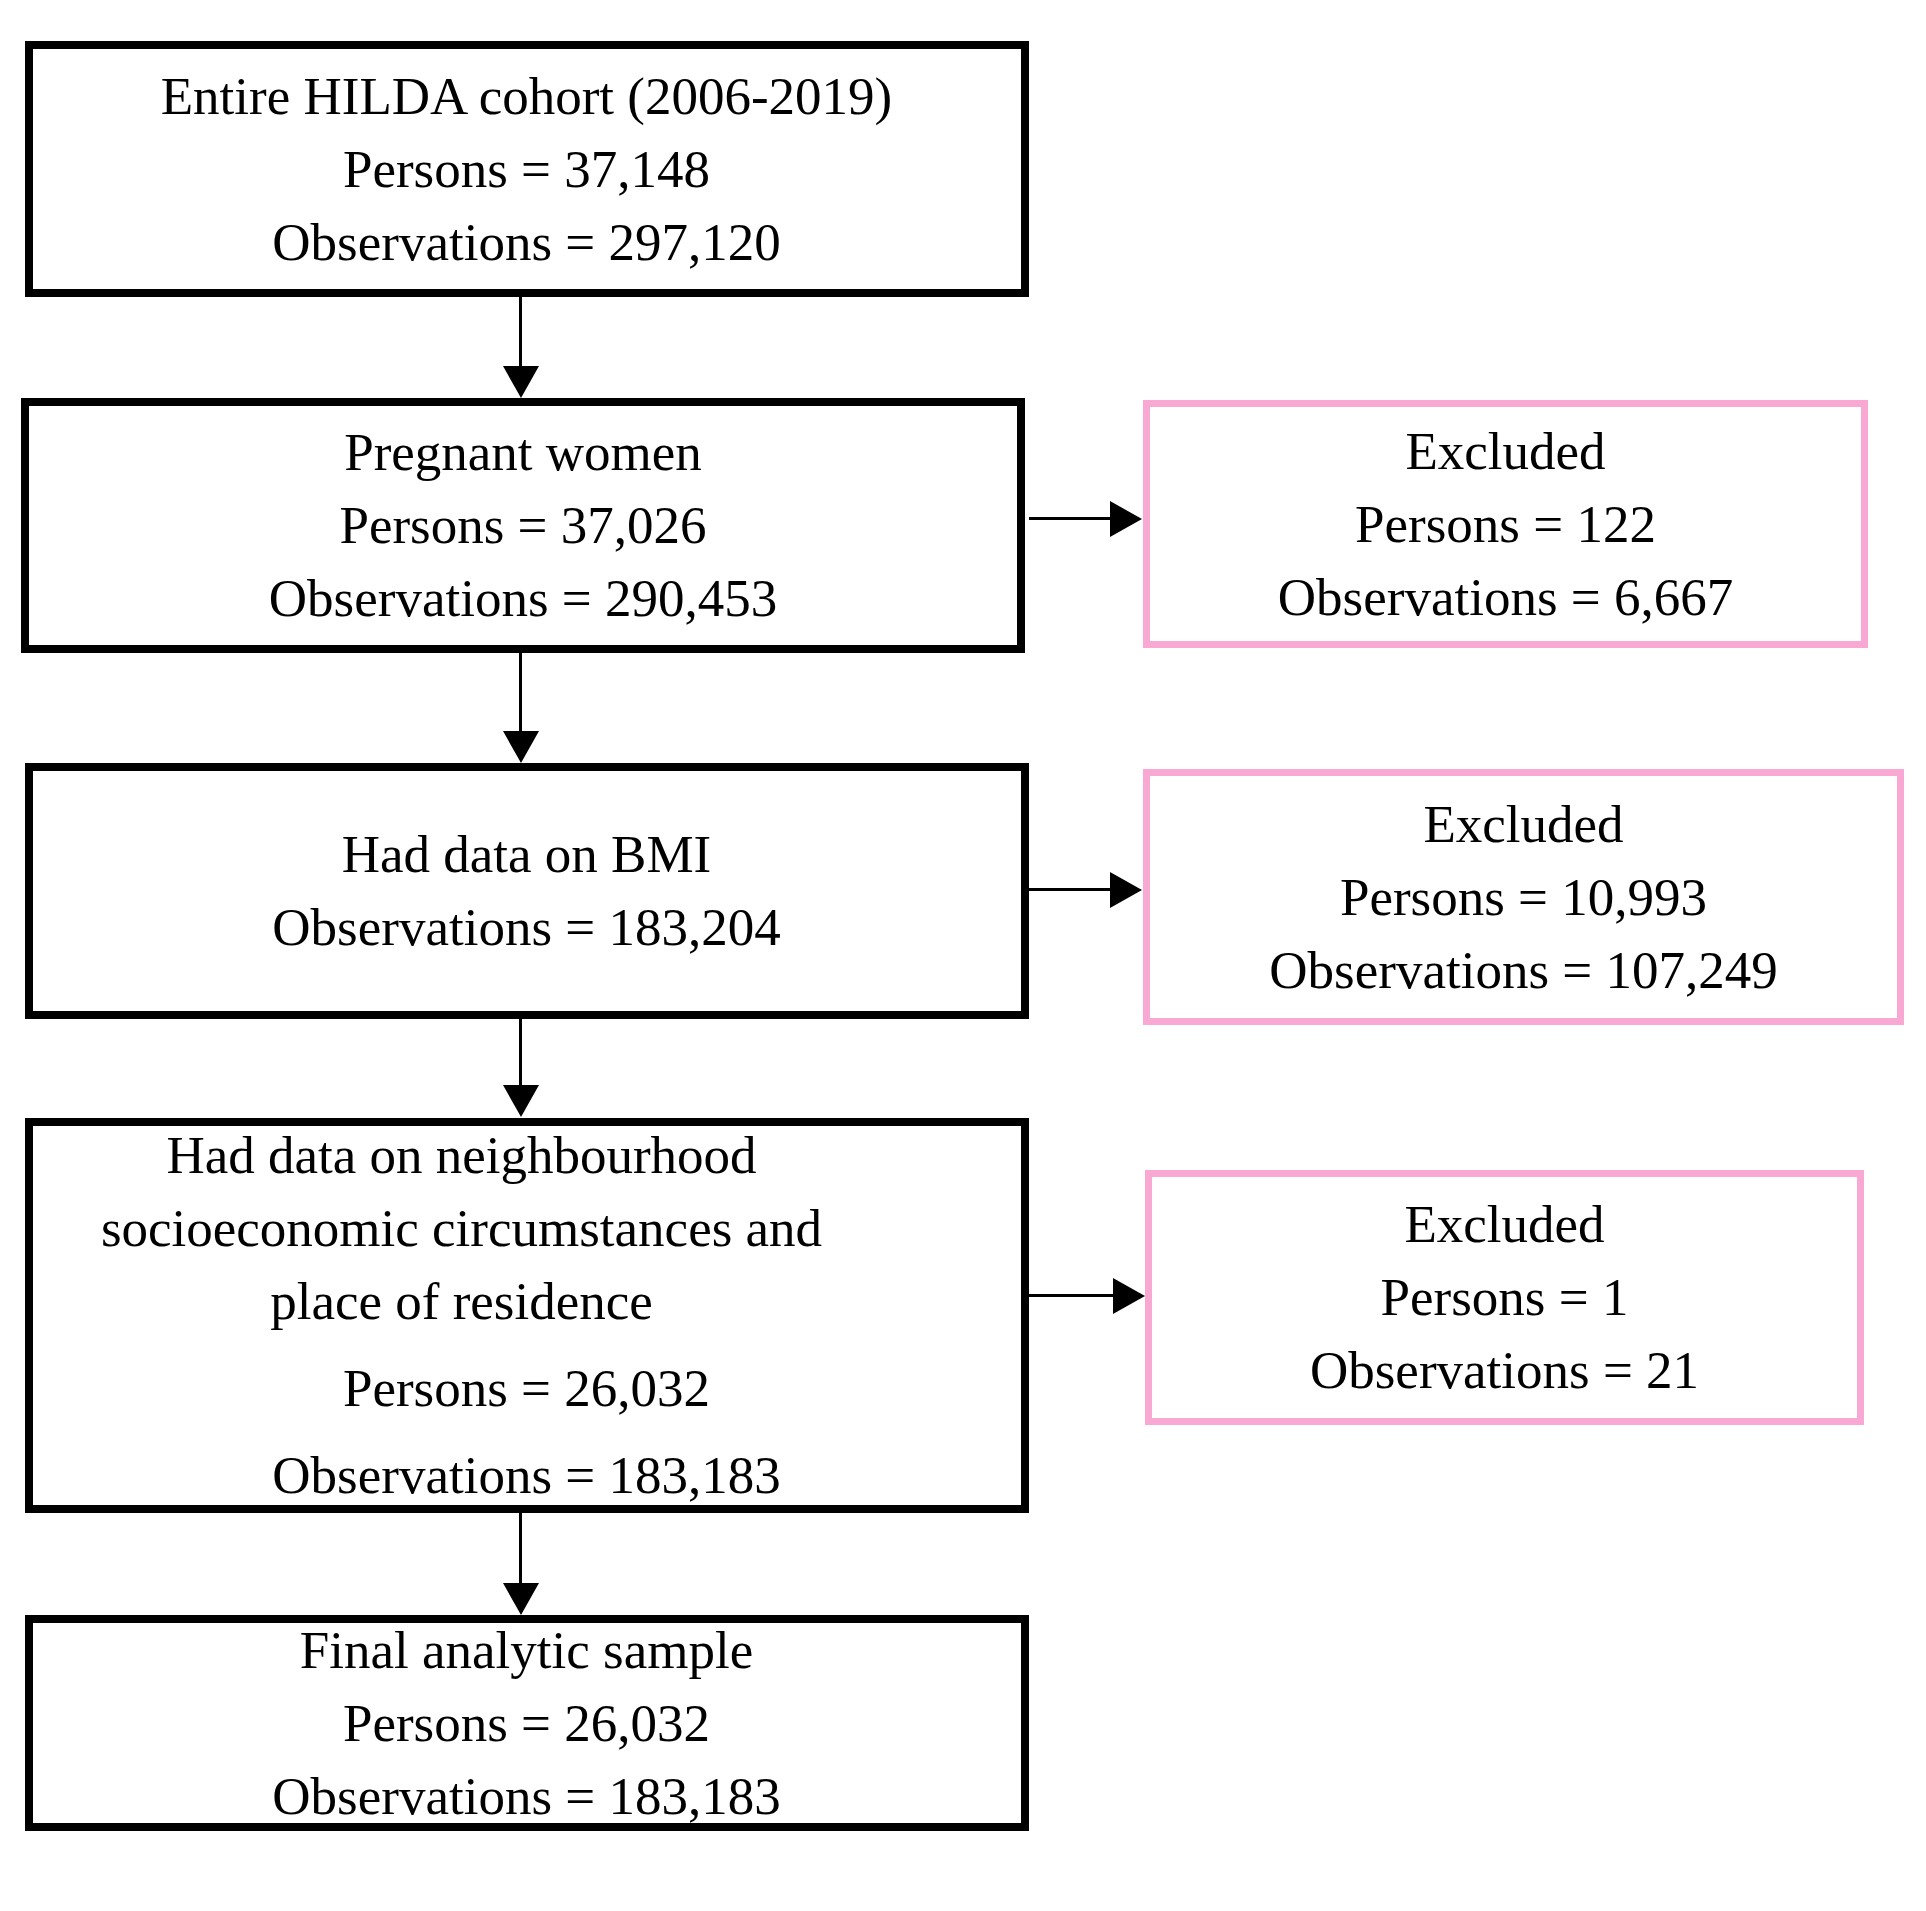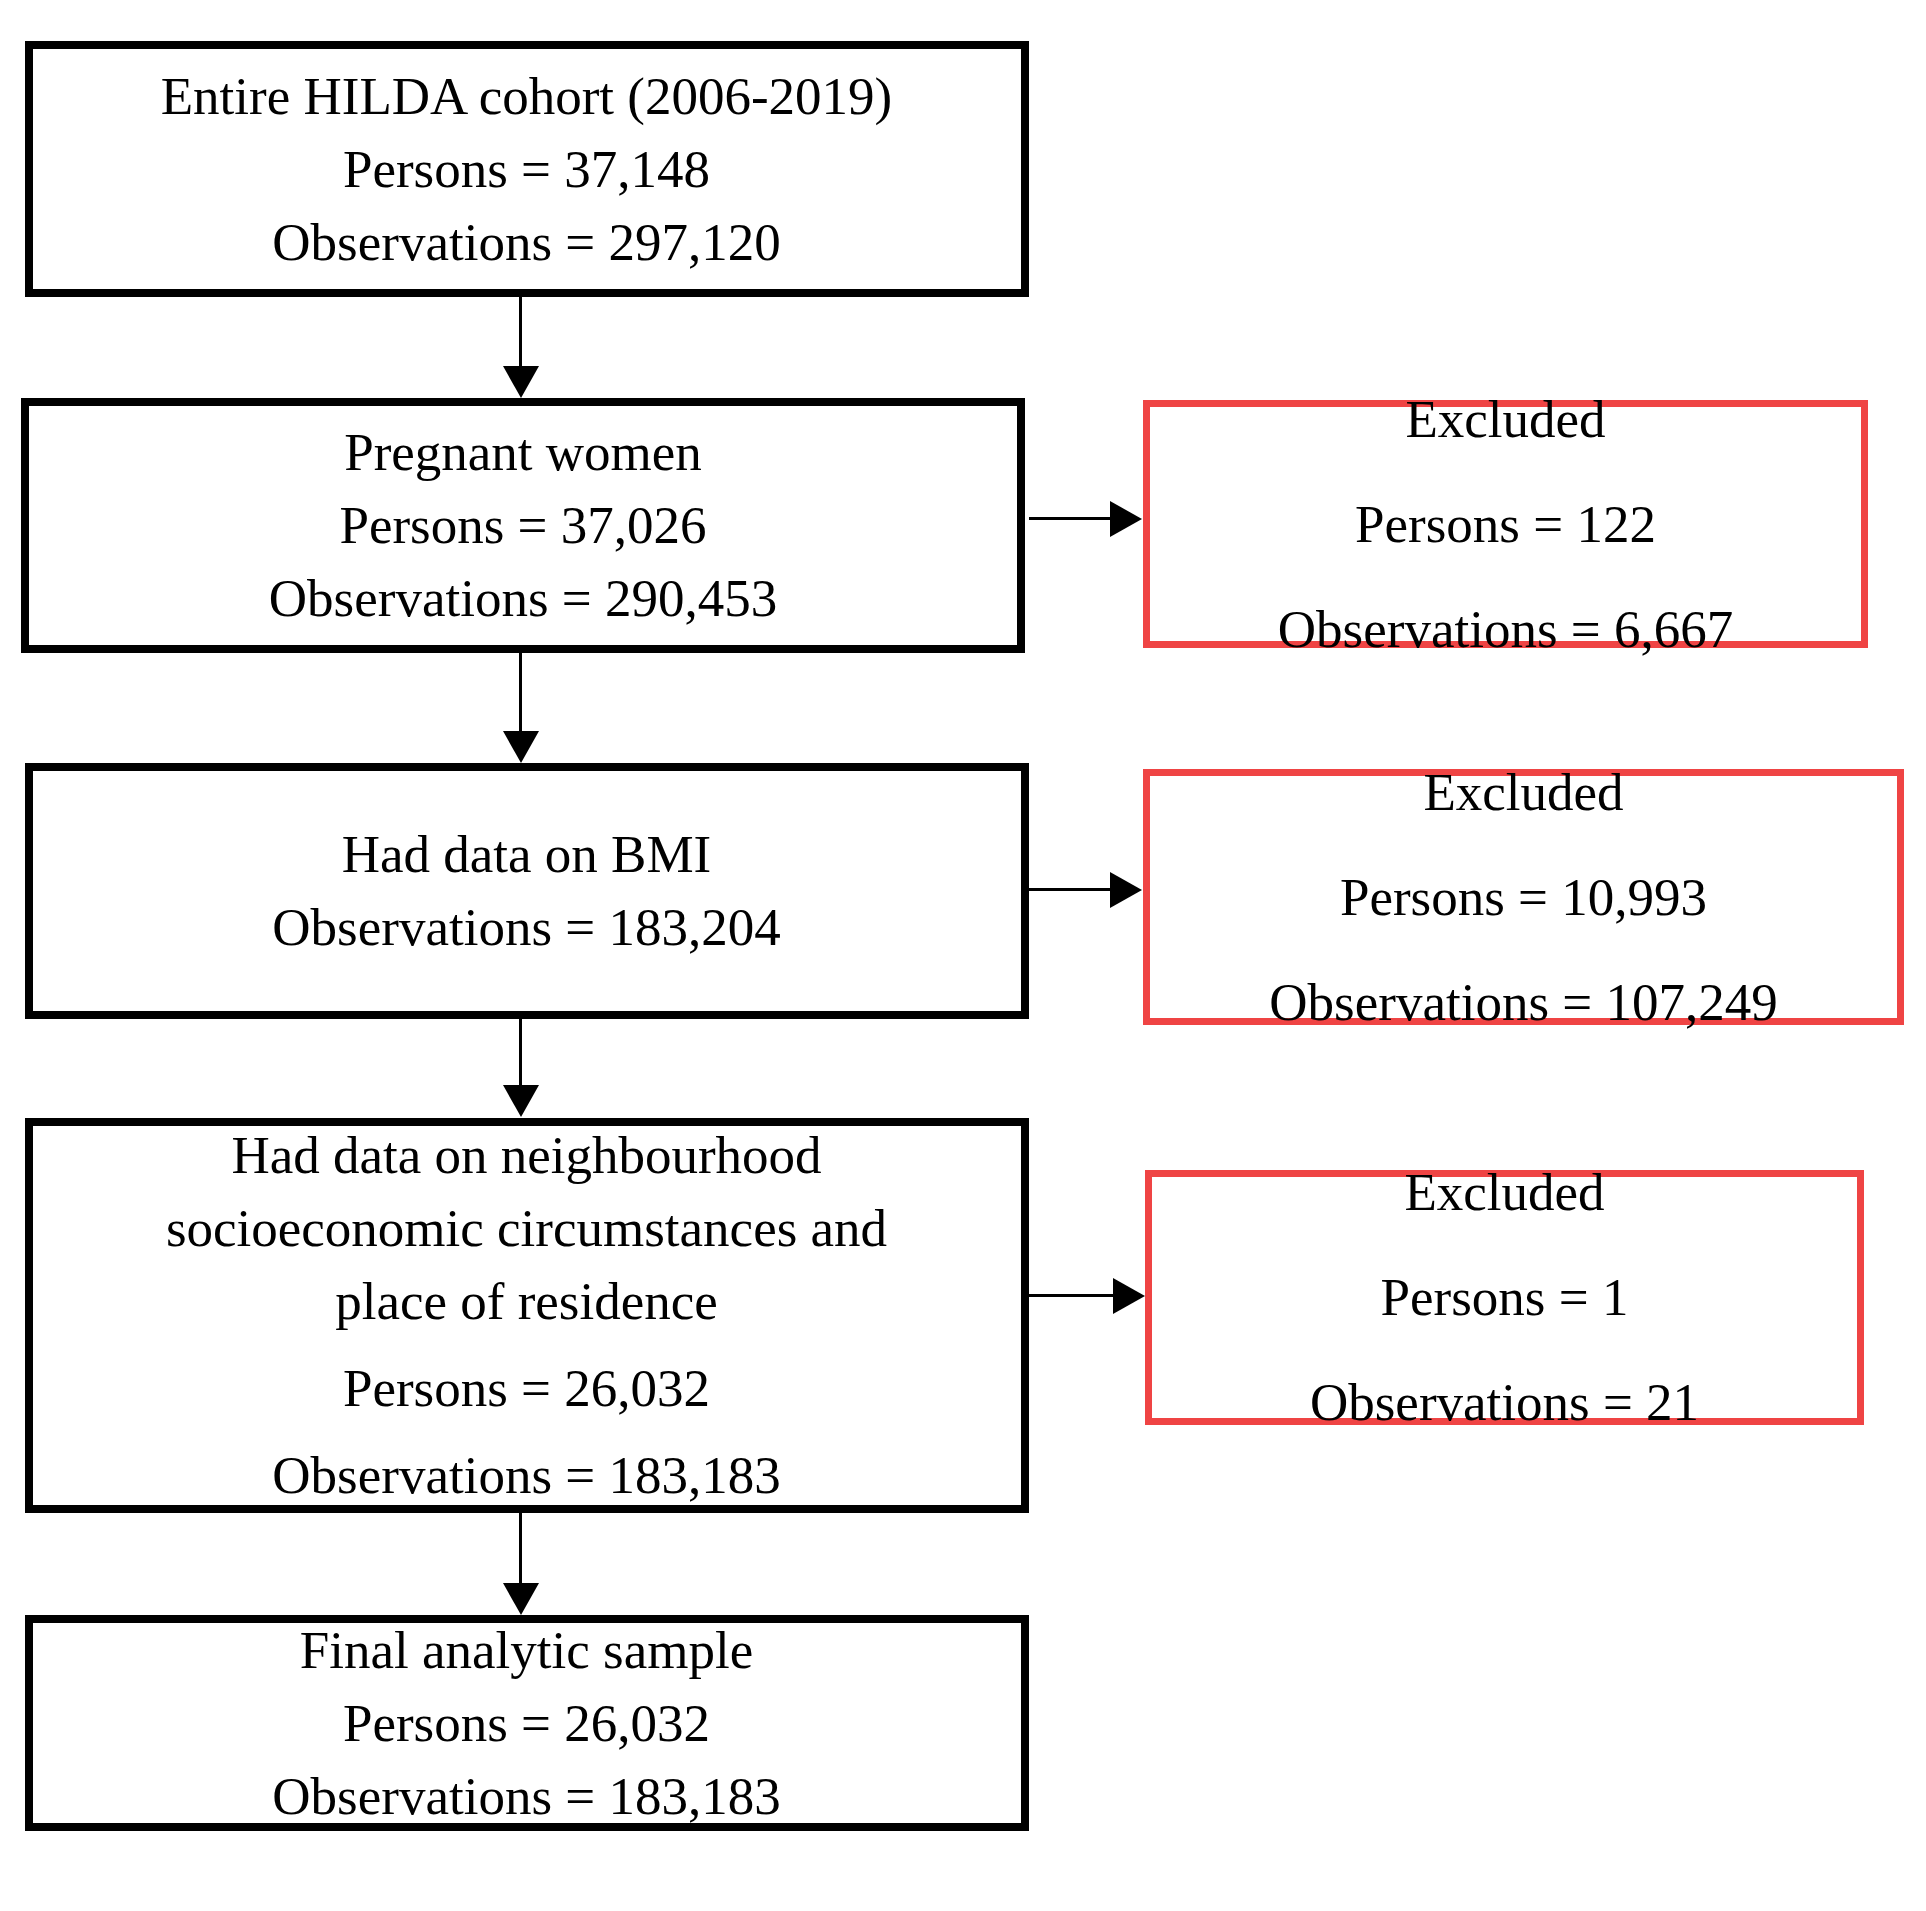--- a/index.html
+++ b/index.html
@@ -14,29 +14,28 @@
     height: 1912px;
     background: #ffffff;
     color: #000000;
     font-family: "Liberation Serif", "DejaVu Serif", serif;
   }
   .box {
     position: absolute;
     box-sizing: border-box;
     display: flex;
     flex-direction: column;
-    align-items: center;
     justify-content: center;
     text-align: center;
     font-size: 53px;
     line-height: 73px;
     padding: 0 13px;
   }
   .main { border: 8.4px solid #000000; }
-  .excl { border: 7px solid #ef4444; gap: 32px; }
+  .excl { border: 7px solid #f9a8d4; }
   .title-narrow { max-width: 832px; }
   .stem-v {
     position: absolute;
     width: 3.2px;
     background: #000000;
   }
   .stem-h {
     position: absolute;
     height: 3.2px;
     background: #000000;

